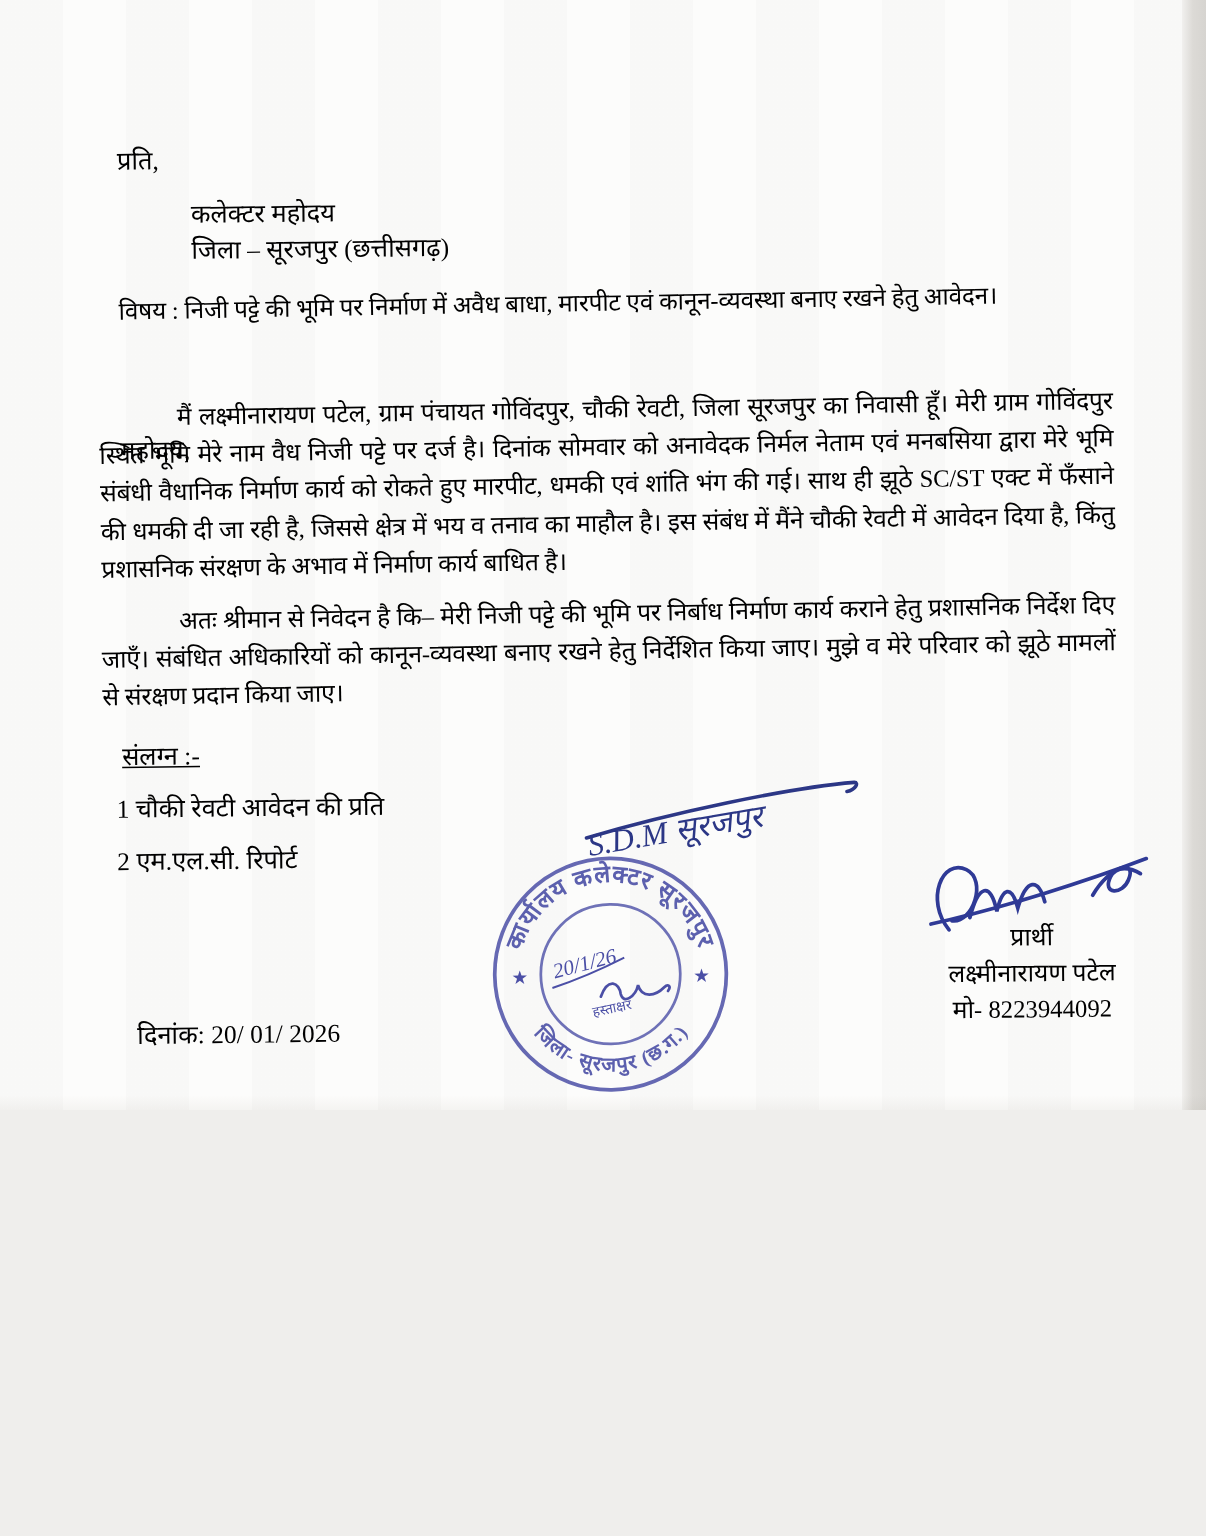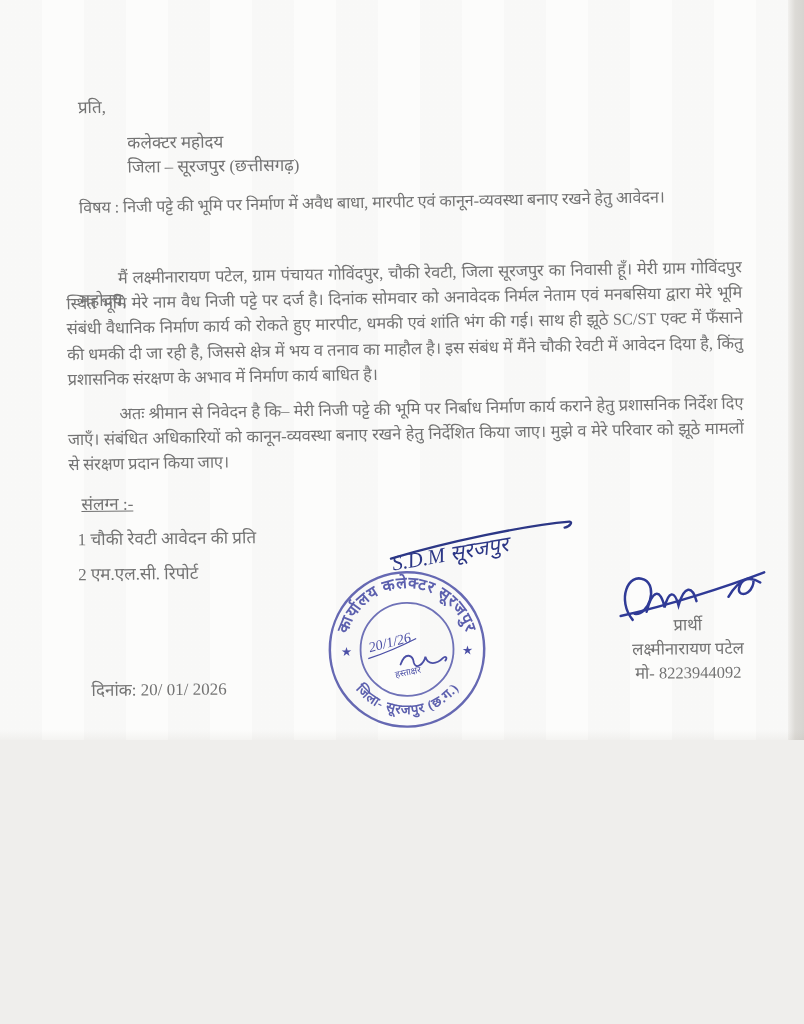--- a/index.html
+++ b/index.html
@@ -1,20 +1,20 @@
 <!DOCTYPE html>
 <html><head>
 <meta charset="utf-8">
 <style>
   html,body { margin:0; padding:0; background:#efeeec; }
   .canvas {
     position:relative; width:804px; height:740px; overflow:hidden;
     background:#fcfcfb;
     font-family:"Liberation Serif","DejaVu Serif",serif;
-    color:#737373;
+    color:#000000;
   }
   .canvas::before{ 
     content:""; position:absolute; inset:0; pointer-events:none;
     background:repeating-linear-gradient(90deg, rgba(0,0,0,0.014) 0 42px, rgba(0,0,0,0) 42px 84px);
   }
   .edge-right{
     position:absolute; top:0; right:0; width:16px; height:100%;
     background:linear-gradient(90deg,#f1f0ee 0,#dcdad6 45%,#d6d4d0 100%);
   }
   .edge-bottom{

